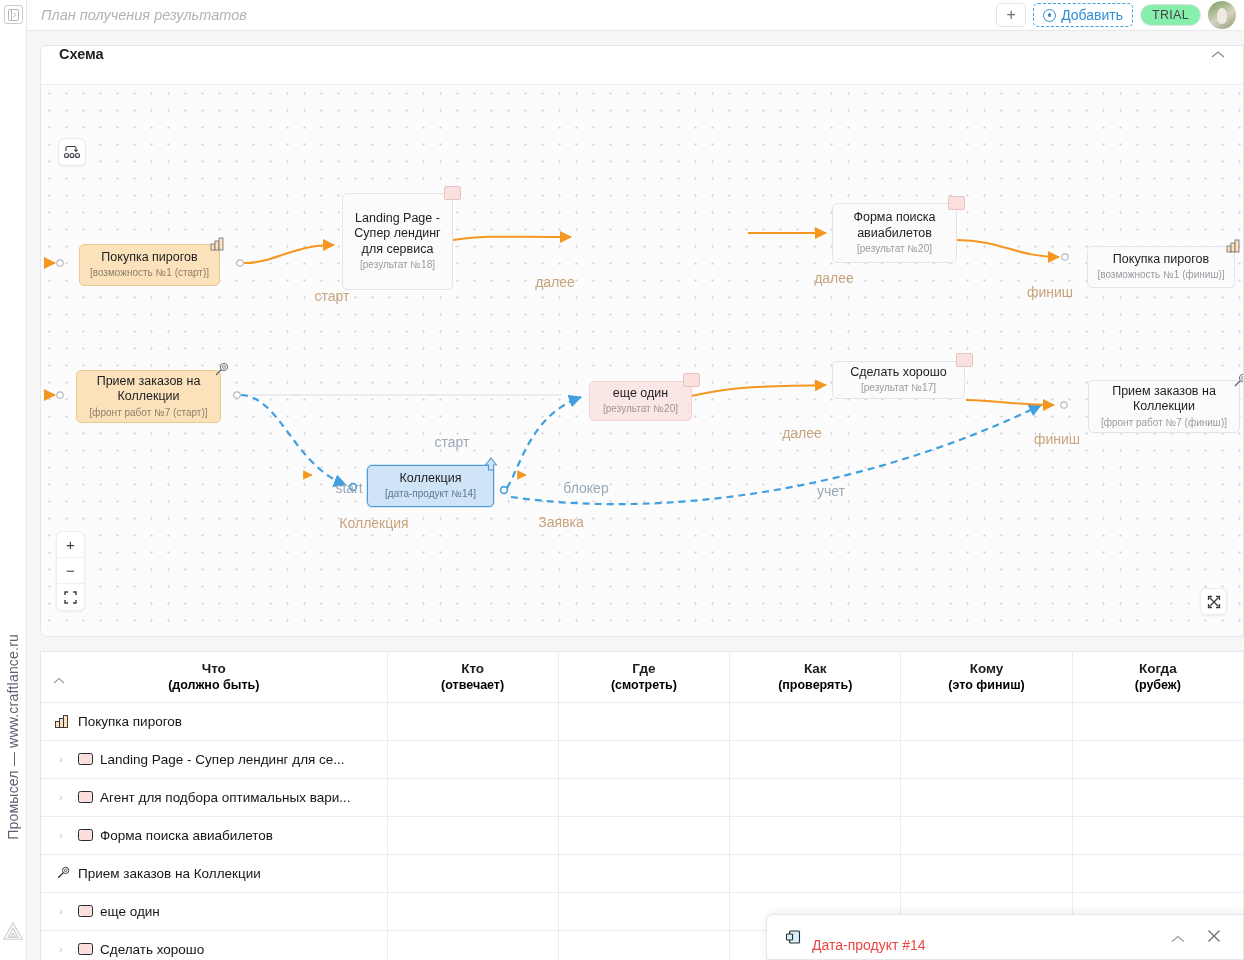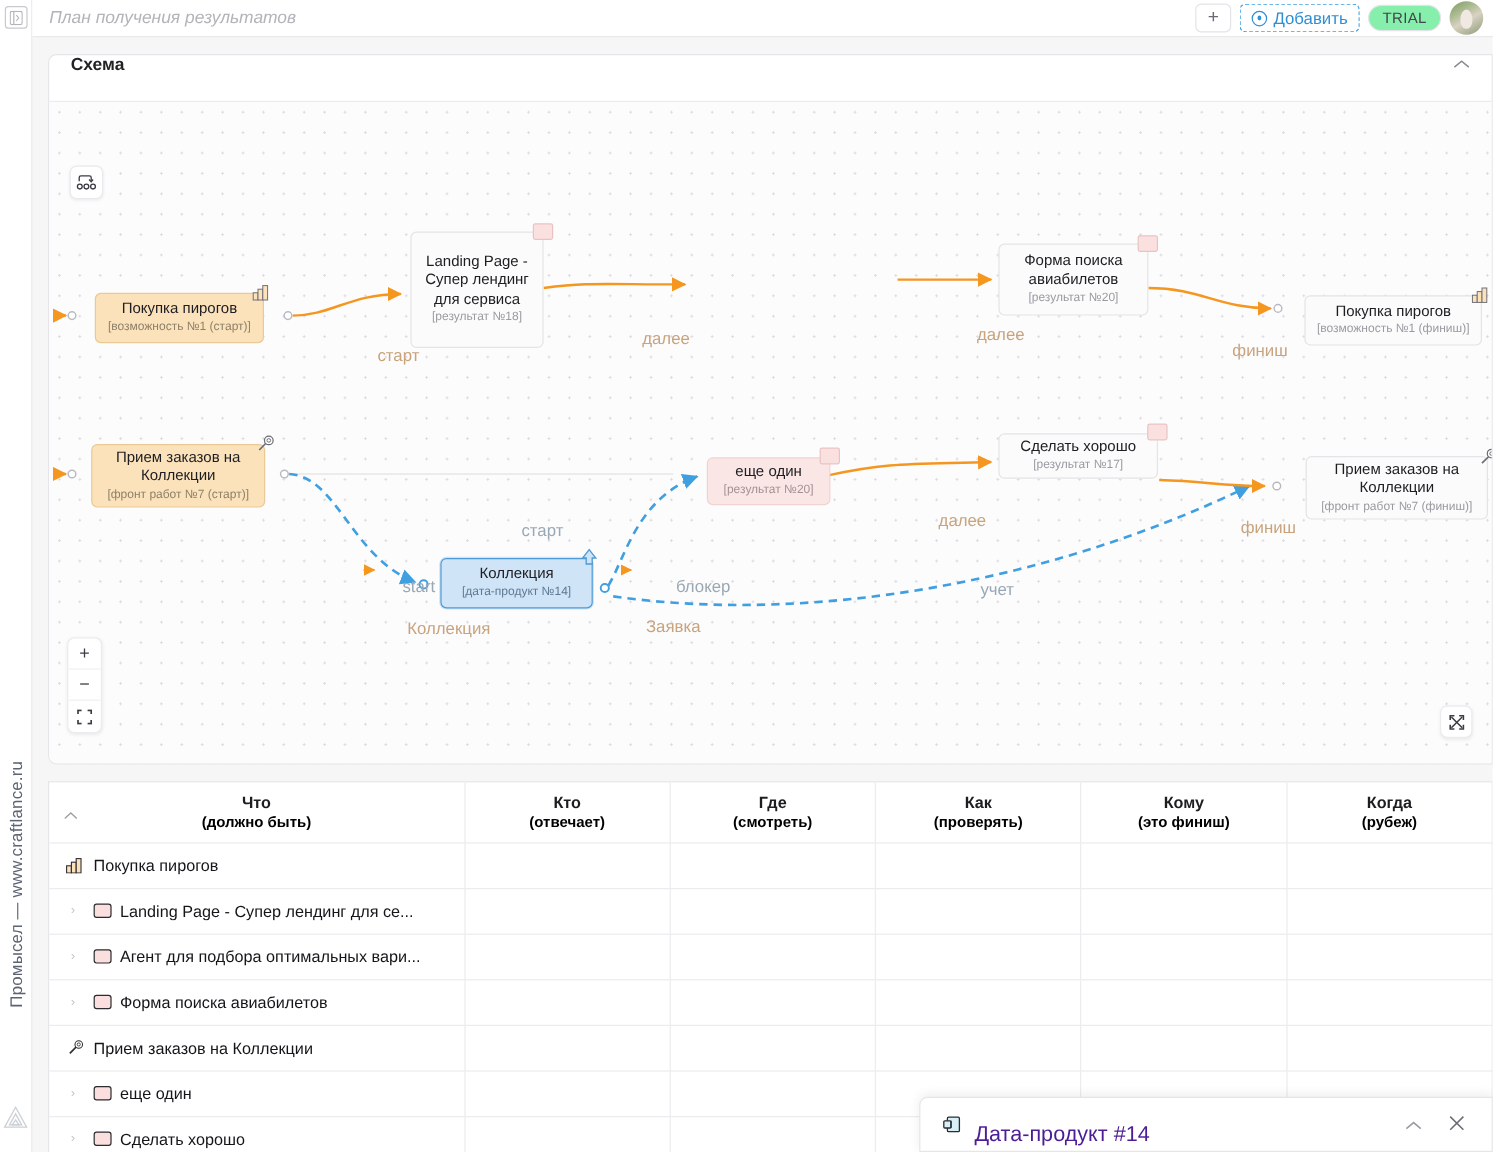--- a/index.html
+++ b/index.html
@@ -181,21 +181,21 @@
   .goal-icon { width:16px; height:14px; flex:none; }
 
   
   .bottom-panel {
     position:absolute; left:766px; top:914px; width:478px; height:46px;
     background:#fff; border:1px solid #e6e6ea; border-radius:7px 0 0 0;
     box-shadow:0 -2px 9px rgba(0,0,0,.07);
     display:flex; align-items:center; padding:0 16px 0 18px; gap:10px;
   }
   .bp-icon { width:17px; height:17px; flex:none; }
-  .bp-title { font-size:18px; color:#4c1d95; flex:1;margin-top:16px; }
+  .bp-title { font-size:14px; color:#ef4444; flex:1;margin-top:16px; }
   .bp-btn { color:#9b9ba3; font-size:15px; cursor:pointer; padding:0 6px; line-height:1; }
 
   .edge-label {
     position:absolute; font-size:14px; color:#b6b6be; background:transparent;
     white-space:nowrap; transform:translate(-50%,-50%);
   }
   .edge-label.orange { color:#c8a37c; }
   .edge-label.blue { color:#9aa8b5; }
 </style>
 </head>

